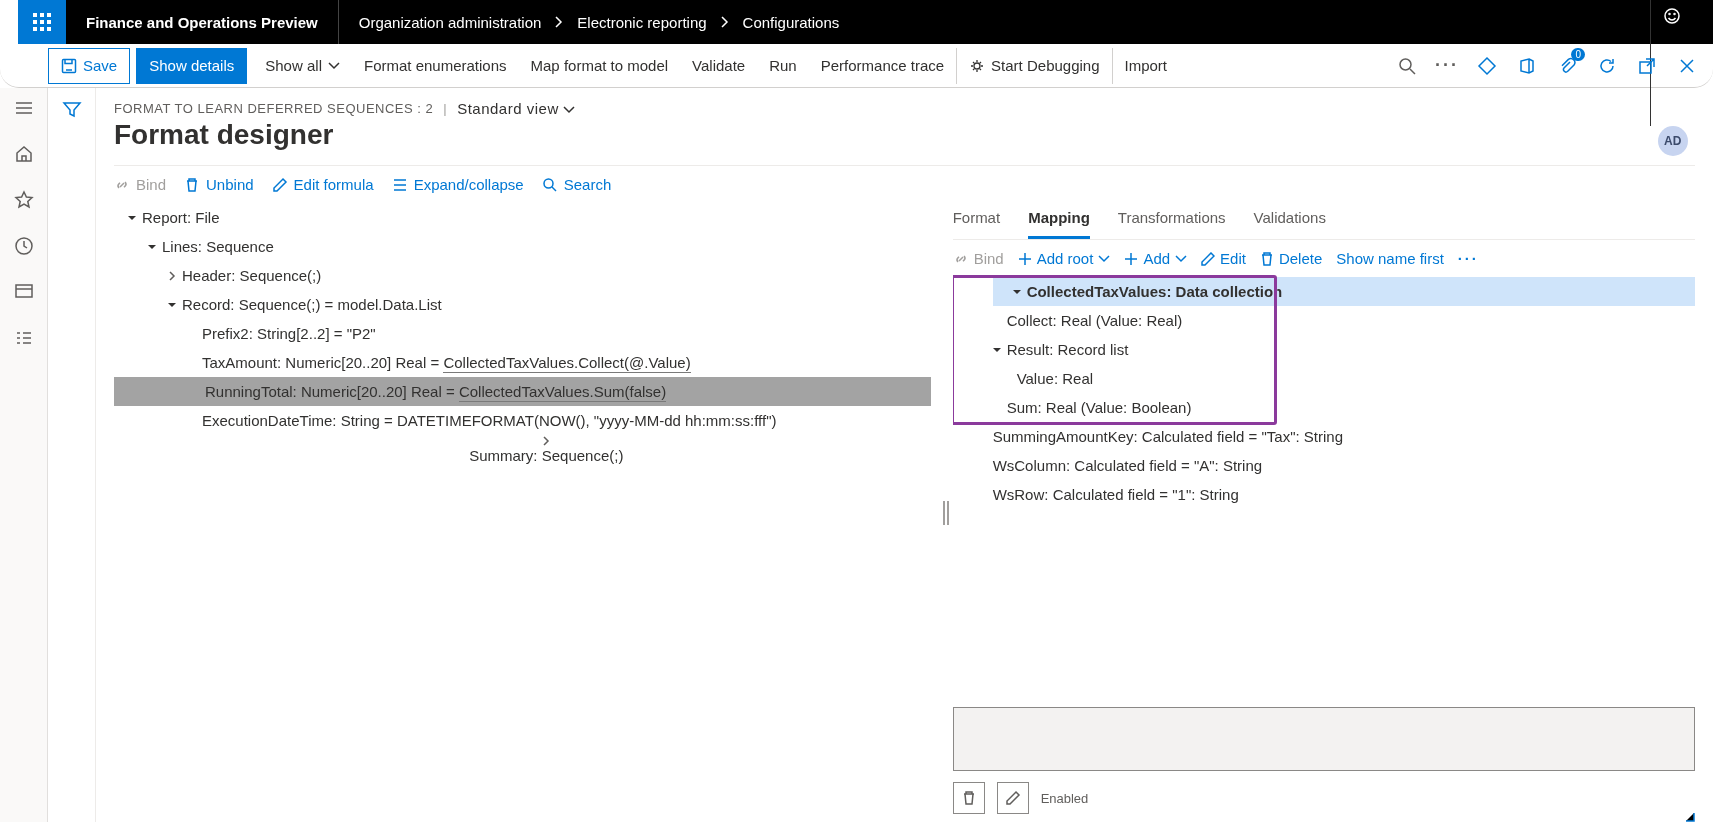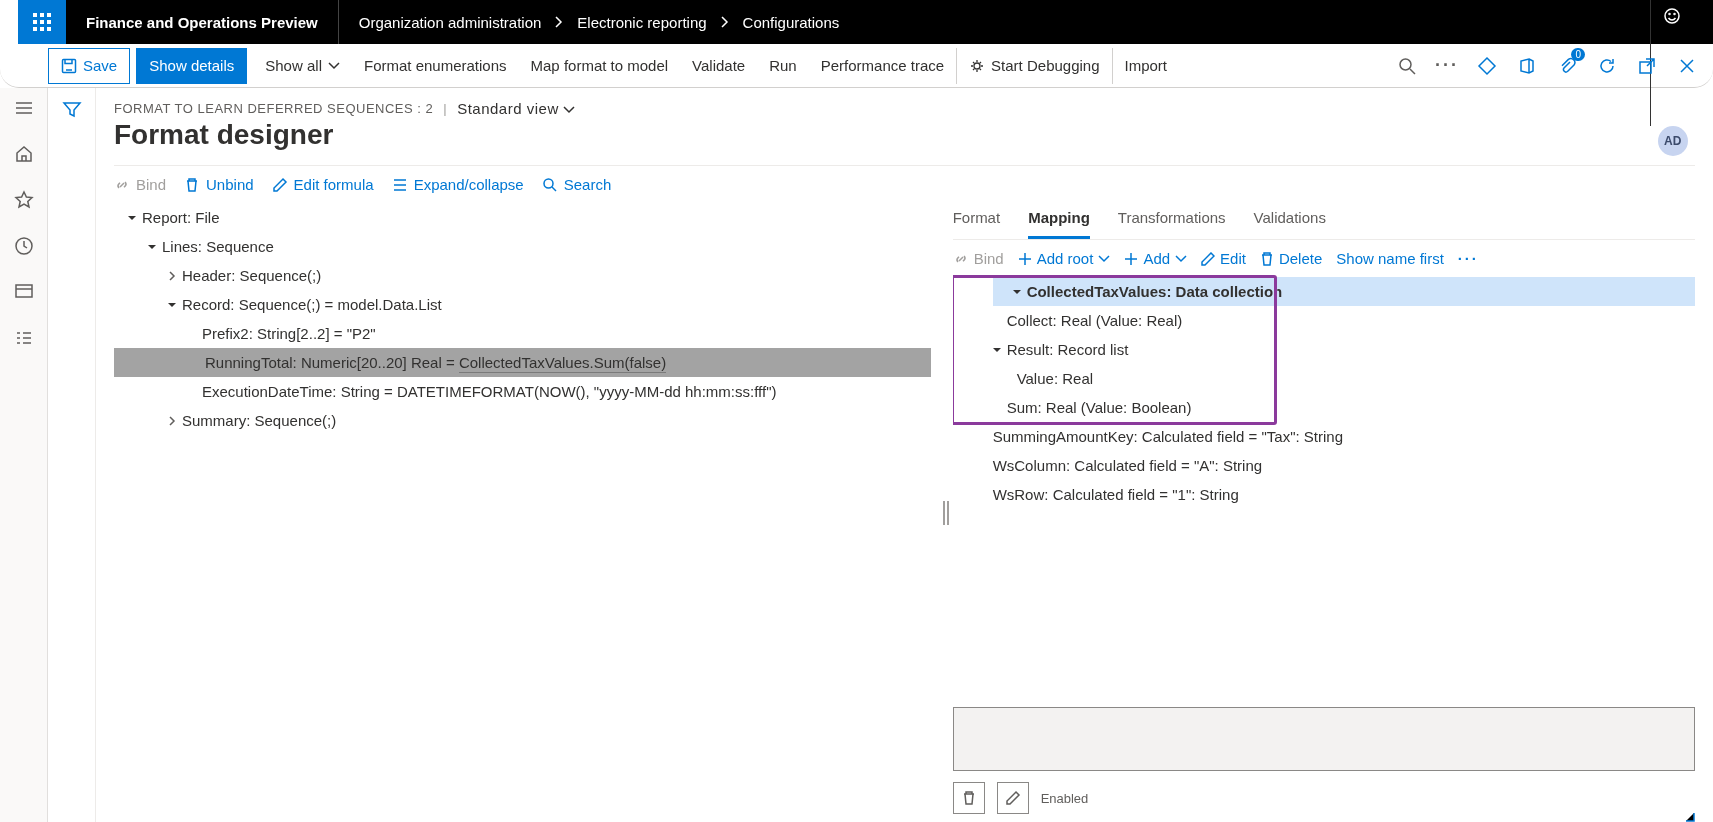--- a/index.html
+++ b/index.html
@@ -355,27 +355,30 @@
               <span class="chev">
                 <svg class="chev-svg" viewBox="0 0 12 12">
                   <path d="M2 4l4 4 4-4" fill="#323130"></path>
                 </svg>
               </span>
               <span class="lbl">Record: Sequence(;) = model.Data.List</span>
             </div>
           <div class="tree-row" style="padding-left:88px;">
               <span class="lbl">Prefix2: String[2..2] = "P2"</span>
             </div>
+          <div class="tree-row" style="padding-left:88px;">
+              <span class="lbl"><span>TaxAmount: Numeric[20..20] Real = </span><span class="underline-soft">CollectedTaxValues.Collect(@.Value)</span></span>
+            </div>
           <div class="tree-row selected" style="padding-left:88px;">
               <span class="lbl selected-outline" style="padding:1px 3px;"><span>RunningTotal: Numeric[20..20] Real = </span><span class="underline-soft">CollectedTaxValues.Sum(false)</span></span>
             </div>
           <div class="tree-row" style="padding-left:88px;">
               <span class="lbl">ExecutionDateTime: String = DATETIMEFORMAT(NOW(), "yyyy-MM-dd hh:mm:ss:fff")</span>
             </div>
-          <div class="tree-row" style="padding-left:48px;">
+          <div class="tree-row" style="padding-left:48px;flex-direction:column;">
               <span class="chev">
                 <svg class="chev-svg" viewBox="0 0 12 12">
                   <path d="M4 2l4 4-4 4" fill="none" stroke="#605e5c" stroke-width="1.5"></path>
                 </svg>
               </span>
               <span class="lbl">Summary: Sequence(;)</span>
             </div>
         </div>
       </div>
 

